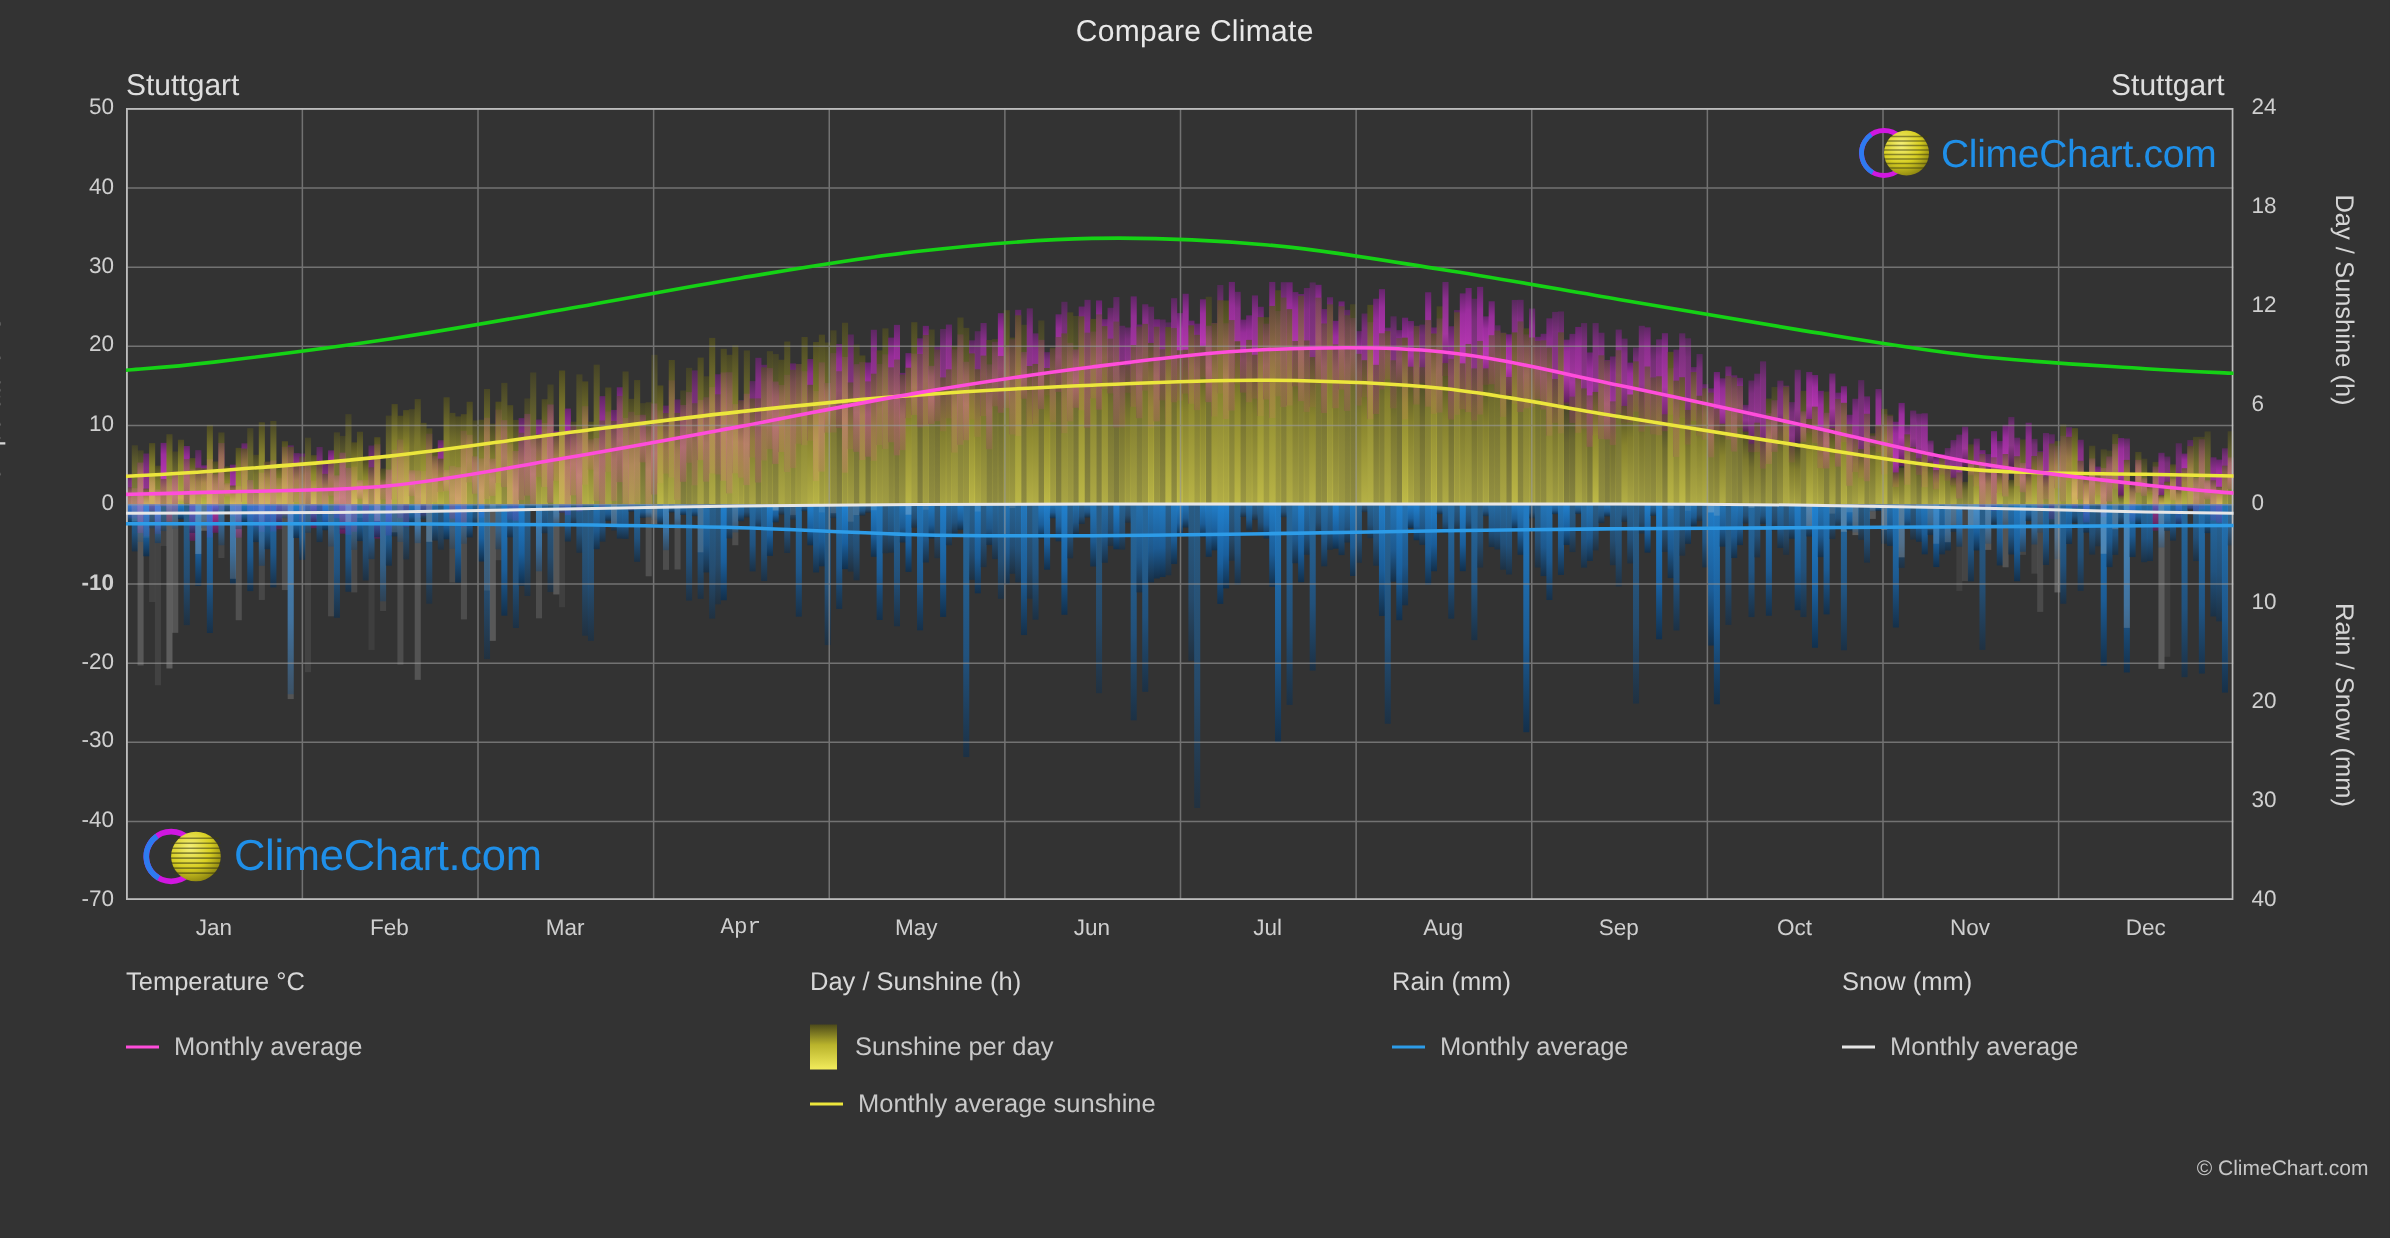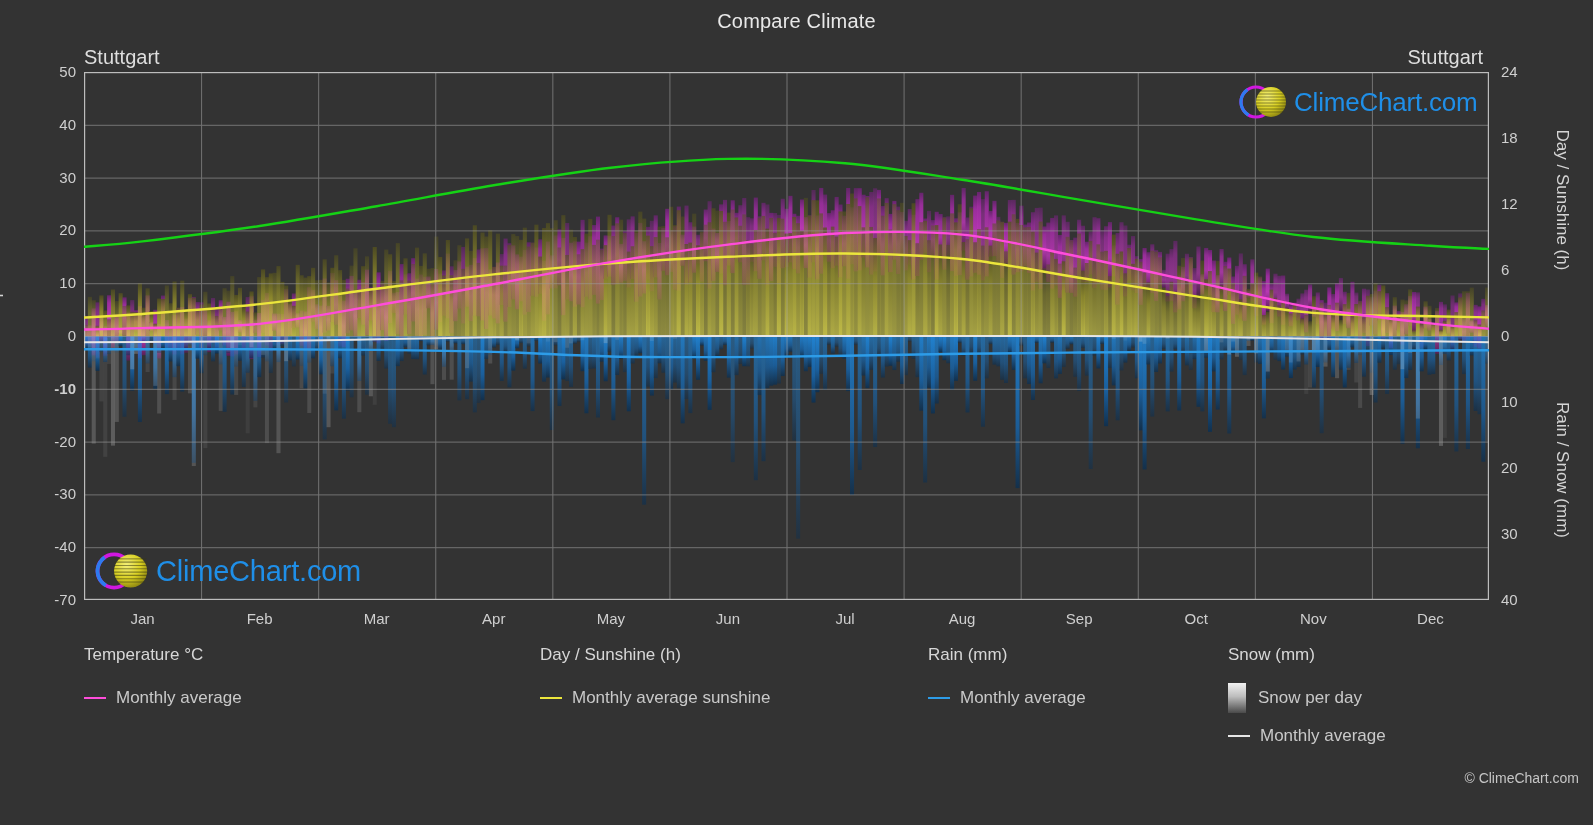--- a/index.html
+++ b/index.html
@@ -144,21 +144,21 @@
       <div class="tick-label tick-right" style="left: 1501px; top: 327px;">0</div>
       <div class="tick-label tick-right" style="left: 1501px; top: 393px;">10</div>
       <div class="tick-label tick-right" style="left: 1501px; top: 459px;">20</div>
       <div class="tick-label tick-right" style="left: 1501px; top: 525px;">30</div>
       <div class="tick-label tick-right" style="left: 1501px; top: 591px;">40</div>
     </div>
   <div id="ticks-x">
       <div class="tick-label tick-x" style="left: 97.5417px; top: 610px;">Jan</div>
       <div class="tick-label tick-x" style="left: 214.625px; top: 610px;">Feb</div>
       <div class="tick-label tick-x" style="left: 331.708px; top: 610px;">Mar</div>
-      <div class="tick-label tick-x" style="left: 448.792px; top: 610px;">Apr</div>
+      <div class="tick-label tick-x" style="left: 448.792px; top: 610px; font-family: Liberation Mono, monospace;">Apr</div>
       <div class="tick-label tick-x" style="left: 565.875px; top: 610px;">May</div>
       <div class="tick-label tick-x" style="left: 682.958px; top: 610px;">Jun</div>
       <div class="tick-label tick-x" style="left: 800.042px; top: 610px;">Jul</div>
       <div class="tick-label tick-x" style="left: 917.125px; top: 610px;">Aug</div>
       <div class="tick-label tick-x" style="left: 1034.21px; top: 610px;">Sep</div>
       <div class="tick-label tick-x" style="left: 1151.29px; top: 610px;">Oct</div>
       <div class="tick-label tick-x" style="left: 1268.38px; top: 610px;">Nov</div>
       <div class="tick-label tick-x" style="left: 1385.46px; top: 610px;">Dec</div>
     </div>
 
@@ -1467,38 +1467,38 @@
       <div class="legend-col" style="left: 84px;">
         <div class="legend-head">Temperature °C</div>
         <div class="legend-row">
           <span class="sw-line" style="background: rgb(255, 77, 219);"></span>
           <span class="legend-label">Monthly average</span>
         </div>
       </div>
       <div class="legend-col" style="left: 540px;">
         <div class="legend-head">Day / Sunshine (h)</div>
         <div class="legend-row">
+          <span class="sw sw-yellow"></span>
+          <span class="legend-label">Sunshine per day</span>
+        </div>
+        <div class="legend-row">
           <span class="sw-line" style="background: rgb(236, 230, 60);"></span>
           <span class="legend-label">Monthly average sunshine</span>
         </div>
       </div>
       <div class="legend-col" style="left: 928px;">
         <div class="legend-head">Rain (mm)</div>
         <div class="legend-row">
           <span class="sw-line" style="background: rgb(45, 156, 232);"></span>
           <span class="legend-label">Monthly average</span>
         </div>
       </div>
       <div class="legend-col" style="left: 1228px;">
         <div class="legend-head">Snow (mm)</div>
         <div class="legend-row">
-          <span class="sw sw-white"></span>
-          <span class="legend-label">Snow per day</span>
-        </div>
-        <div class="legend-row">
           <span class="sw-line" style="background: rgb(230, 230, 230);"></span>
           <span class="legend-label">Monthly average</span>
         </div>
       </div>
     </div>
 
   <div class="copyright">© ClimeChart.com</div>
 </div>
 
 </body></html>

